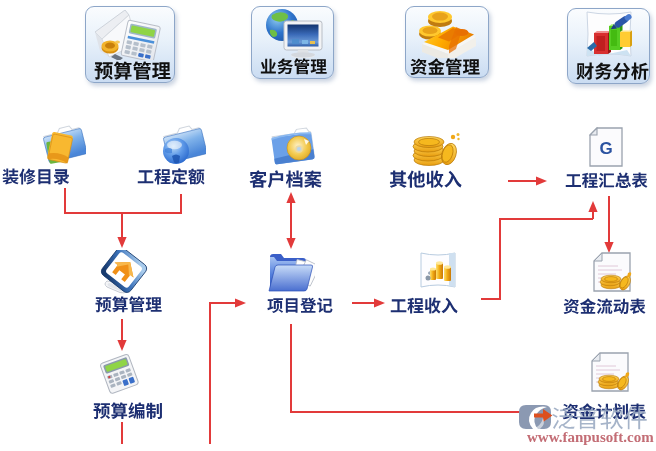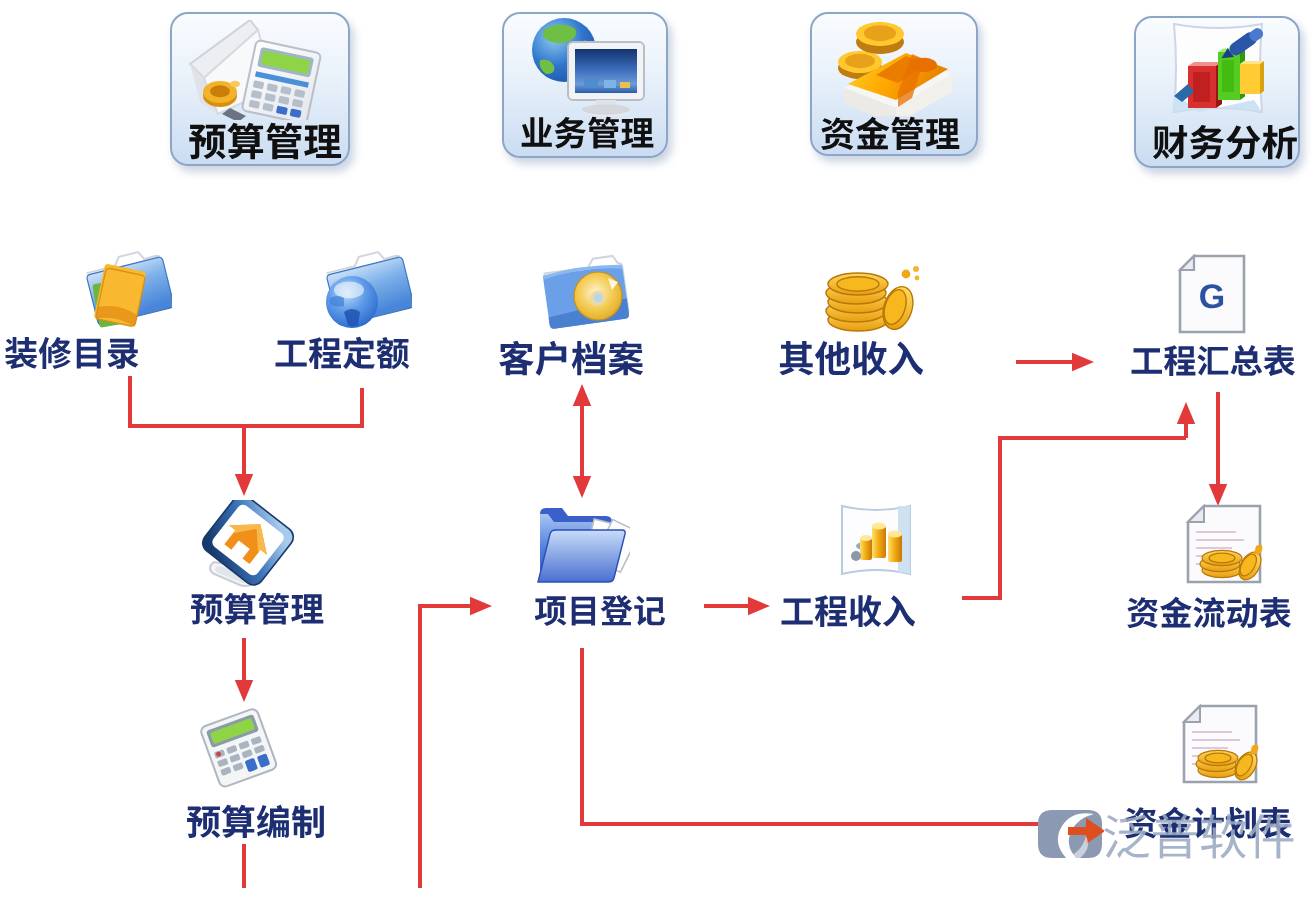--- a/index.html
+++ b/index.html
@@ -420,12 +420,13 @@
     </svg>
     <svg style="position:absolute;left:518px;top:403px" width="34" height="28" viewBox="0 0 34 28">
 <path d="M8 2 L26 2 Q33 2 33 9 L33 19 Q33 26 26 26 L8 26 Q1 26 1 19 L1 9 Q1 2 8 2Z" fill="#8b99b2"></path>
 <path d="M15 26 Q8 18 13 10 Q18 2 29 4 Q21 6 18 12 Q14 19 20 26 Z" fill="#fff"></path>
 <path d="M16 10.5 L25 10.5 L25 6 L34.5 12.5 L25 19 L25 14.5 L16 14.5 Z" fill="#dd4f1e"></path>
 <path d="M15 26 Q23 23 25 15 Q28 21 22 26 Z" fill="#fff" opacity="0.55"></path>
 </svg>
     <svg style="position:absolute;left:551px;top:406px" width="97" height="24.7" viewBox="0 -88 400 102">
       <path d="M10 -77C16 -74 24 -69 28 -66L33 -72C28 -74 20 -79 14 -82ZM4 -50C10 -47 19 -42 23 -39L27 -45C23 -48 14 -52 8 -55ZM8 2 14 7C20 -3 27 -15 32 -26L27 -31C21 -19 13 -6 8 2ZM86 -83C75 -78 54 -75 36 -73C37 -71 38 -68 38 -66C57 -68 78 -72 92 -77ZM55 -64C57 -60 60 -54 62 -50L68 -53C67 -57 64 -62 61 -67ZM46 -14C42 -14 37 -8 31 0L36 7C40 0 43 -7 46 -7C48 -7 50 -3 54 -0C60 4 65 6 74 6C79 6 90 6 95 5C95 3 96 -1 97 -3C91 -2 81 -1 74 -1C66 -1 61 -3 56 -7L54 -8C68 -18 84 -33 92 -47L87 -50L85 -50H35V-43H80C73 -32 60 -20 48 -13C48 -13 47 -14 46 -14Z M115 -62C119 -57 122 -51 123 -47L130 -50C128 -54 125 -60 122 -64ZM178 -65C176 -60 172 -53 169 -49L175 -47C178 -51 182 -57 184 -62ZM169 -84C168 -81 164 -76 162 -72H133L137 -74C136 -77 133 -81 130 -84L123 -82C126 -79 128 -75 130 -72H111V-66H136V-46H105V-40H195V-46H163V-66H190V-72H170C172 -75 174 -78 176 -82ZM143 -66H156V-46H143ZM126 -12H174V-2H126ZM126 -18V-27H174V-18ZM119 -33V8H126V4H174V8H182V-33Z M259 -84C257 -68 253 -54 246 -44C248 -44 251 -41 252 -40C256 -46 259 -53 262 -62H288C286 -55 284 -47 283 -42L289 -41C291 -47 294 -58 296 -68L291 -69L290 -69H264C265 -73 266 -78 266 -83ZM266 -52V-48C266 -34 265 -13 244 3C245 4 248 6 249 8C261 -1 268 -12 271 -23C275 -9 282 2 292 8C293 6 295 3 297 2C284 -5 277 -20 273 -38C274 -42 274 -45 274 -48V-52ZM209 -33C210 -34 213 -35 217 -35H228V-20L204 -17L206 -9L228 -13V8H235V-14L248 -16L248 -23L235 -21V-35H247V-41H235V-56H228V-41H217C220 -48 223 -56 226 -65H248V-72H229C230 -76 231 -79 232 -82L224 -84C223 -80 222 -76 221 -72H205V-65H219C216 -57 214 -50 212 -48C210 -43 209 -40 207 -40C208 -38 209 -35 209 -33Z M332 -34V-27H360V8H368V-27H395V-34H368V-56H391V-64H368V-83H360V-64H347C348 -68 349 -73 350 -78L343 -79C341 -66 337 -53 331 -45C333 -44 336 -42 337 -41C340 -45 342 -50 345 -56H360V-34ZM327 -84C321 -68 313 -54 303 -44C304 -42 307 -38 308 -36C311 -40 314 -44 317 -48V8H324V-60C328 -67 331 -74 334 -82Z" fill="#9aaac2" fill-opacity="0.88"></path>
     </svg>
+    <div style="position:absolute;left:527px;top:429px;white-space:nowrap;font-family:'Liberation Serif',serif;font-weight:bold;font-size:15px;color:#c36d75">www.fanpusoft.com</div>
   </div>
 </body></html>

